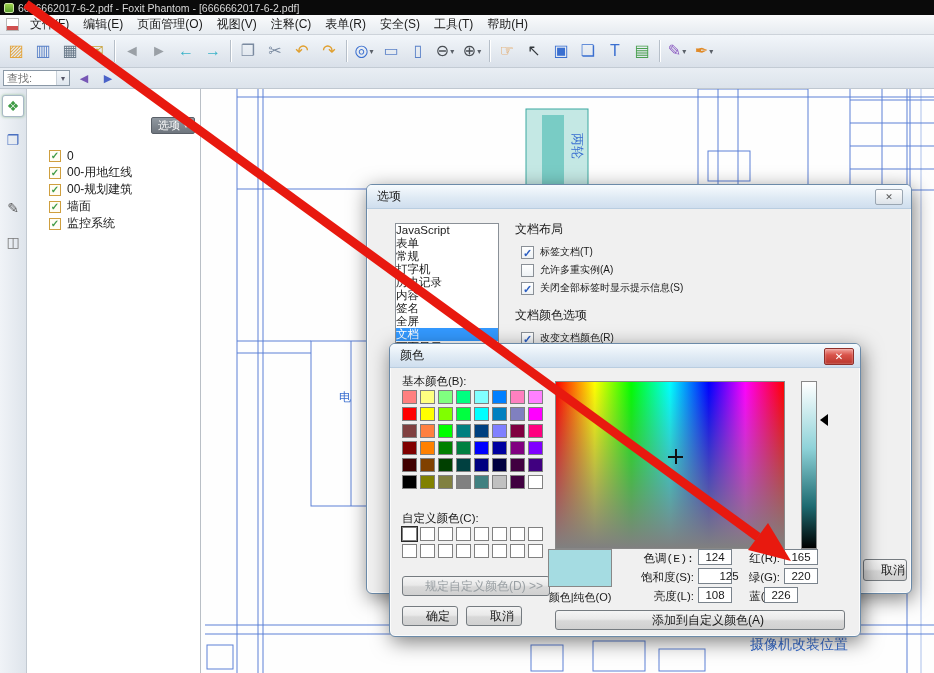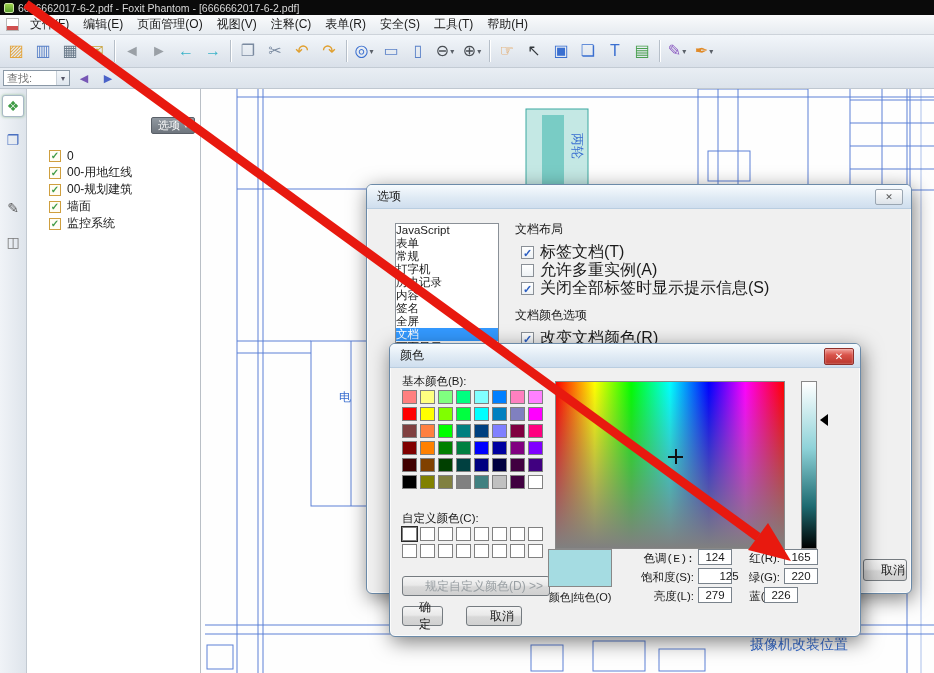--- a/index.html
+++ b/index.html
@@ -89,39 +89,39 @@
   .opt-list { position:absolute; left:28px; top:38px; width:104px; height:340px; background:#fff;
               border:1px solid #8a9097; overflow:hidden; font-size:11.5px; }
   .lb-item { height:13px; line-height:13px; white-space:nowrap; }
   .lb-item.selected { background:#3399ff; color:#fff; }
   #doc-layout-group { position:absolute; left:148px; top:36px; }
   #doc-color-group { position:absolute; left:148px; top:122px; }
   .opt-group-title { font-size:12px; margin-bottom:5px; }
   .chk-row { display:flex; align-items:center; gap:6px; height:18px; margin-left:6px; }
   .chk-box { width:13px; height:13px; border:1px solid #8a9097; background:linear-gradient(#fff,#eef2f5);
              color:#2d5fc2; font-size:11px; line-height:12px; text-align:center; font-weight:bold; flex:0 0 auto; }
-  .chk-label { font-size:16px; white-space:nowrap; }
+  .chk-label { font-size:10px; white-space:nowrap; }
   .btn { display:flex; align-items:center; justify-content:center; font-size:12px;
          border:1px solid #757b80; border-radius:3px; color:#1a1a1a;
          background:linear-gradient(#f5f5f5,#e9e9e9 45%,#d8d8d8 55%,#d0d0d0);padding-left:16px; }
   .btn.disabled { color:#9aa0a4; }
   .opt-cancel { position:absolute; right:4px; bottom:12px; width:44px; height:22px; }
 
   #color-dialog { left:389px; top:343px; width:472px; height:294px; z-index:30; }
   .cd-label { position:absolute; font-size:11.5px; white-space:nowrap; }
   #basic-label { left:12px; top:30px; }
   #basic-grid { position:absolute; left:12px; top:46px; display:grid;
                 grid-template-columns:repeat(8,15px); grid-auto-rows:14px; gap:3px; }
   #custom-label { left:12px; top:167px; }
   #custom-grid { position:absolute; left:12px; top:183px; display:grid;
                  grid-template-columns:repeat(8,15px); grid-auto-rows:14px; gap:3px; }
   .swatch { border:1px solid #808080; }
   .swatch.sel { outline:1.5px solid #2a2a2a; }
   #define-btn { position:absolute; left:12px; top:232px; width:148px; height:20px; }
-  #cd-ok { position:absolute; left:12px; top:262px; width:41px; height:20px; }
+  #cd-ok { position:absolute; left:12px; top:262px; width:56px; height:20px; }
   #cd-cancel { position:absolute; left:76px; top:262px; width:56px; height:20px; }
   #grad { position:absolute; left:165px; top:37px; width:230px; height:168px; border:1px solid #888;
           background:linear-gradient(to bottom, rgba(128,128,128,0), #808080),
                      linear-gradient(to right,#f00 0%,#ff0 17%,#0f0 33%,#0ff 50%,#00f 67%,#f0f 83%,#f00 100%); }
   #crosshair { position:absolute; left:278px; top:105px; width:15px; height:15px; }
   #crosshair::before { content:""; position:absolute; left:0; right:0; top:7px; height:2px; background:#111; }
   #crosshair::after  { content:""; position:absolute; top:0; bottom:0; left:7px; width:2px; background:#111; }
   #lumbar { position:absolute; left:411px; top:37px; width:16px; height:168px; border:1px solid #888;
             background:linear-gradient(#ffffff,#8ed2d8 40%,#1d6a70 75%,#000); }
   #lumarrow { position:absolute; left:430px; top:70px; width:0; height:0;
@@ -478,28 +478,29 @@
     <div id="lumarrow" data-name="luminance-arrow-icon"></div>
 
     <div id="preview-swatch" data-name="color-preview-swatch" style="background: rgb(165, 220, 226);"></div>
     <div id="preview-label" data-name="color-preview-label">颜色|纯色(O)</div>
 
     <div class="cd-flabel" id="hue-label" data-name="hue-label">色调(E):</div>
     <div class="cd-fbox" id="hue-box" data-name="hue-field">124</div>
     <div class="cd-flabel" id="sat-label" data-name="saturation-label">饱和度(S):</div>
     <div class="cd-fbox" id="sat-box" data-name="saturation-field">125</div>
     <div class="cd-flabel" id="lum-label" data-name="luminance-label">亮度(L):</div>
-    <div class="cd-fbox" id="lum-box" data-name="luminance-field">279</div>
+    <div class="cd-fbox" id="lum-box" data-name="luminance-field">108</div>
     <div class="cd-flabel" id="red-label" data-name="red-label">红(R):</div>
     <div class="cd-fbox" id="red-box" data-name="red-field">165</div>
     <div class="cd-flabel" id="green-label" data-name="green-label">绿(G):</div>
     <div class="cd-fbox" id="green-box" data-name="green-field">220</div>
     <div class="cd-flabel" id="blue-label" data-name="blue-label">蓝(U):</div>
     <div class="cd-fbox" id="blue-box" data-name="blue-field">226</div>
 
+    <div class="btn" id="add-custom-btn" data-name="add-to-custom-colors-button">添加到自定义颜色(A)</div>
   </div>
 
   <svg id="arrow-overlay" data-name="annotation-arrow" width="934" height="673" viewBox="0 0 934 673">
     <line x1="26" y1="4" x2="758" y2="537" stroke="#e8190f" stroke-width="9"></line>
     <polygon points="791,561 748,550 768,523" fill="#e8190f"></polygon>
   </svg>
 
 </div>
 
 </body></html>

